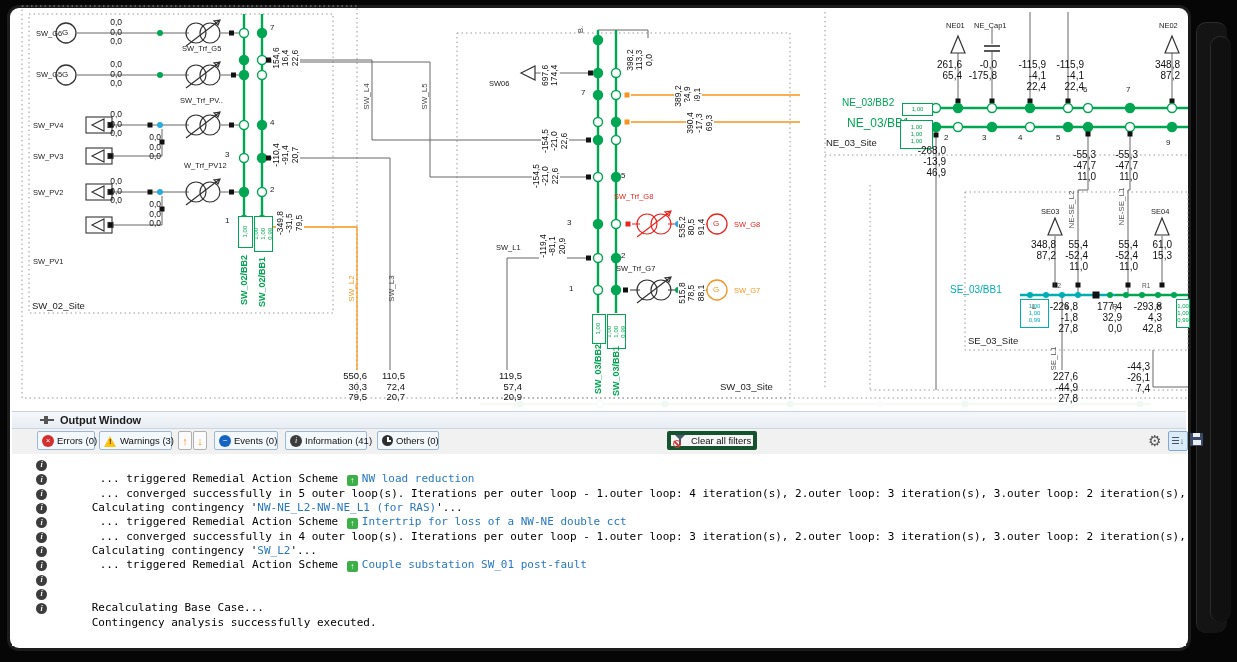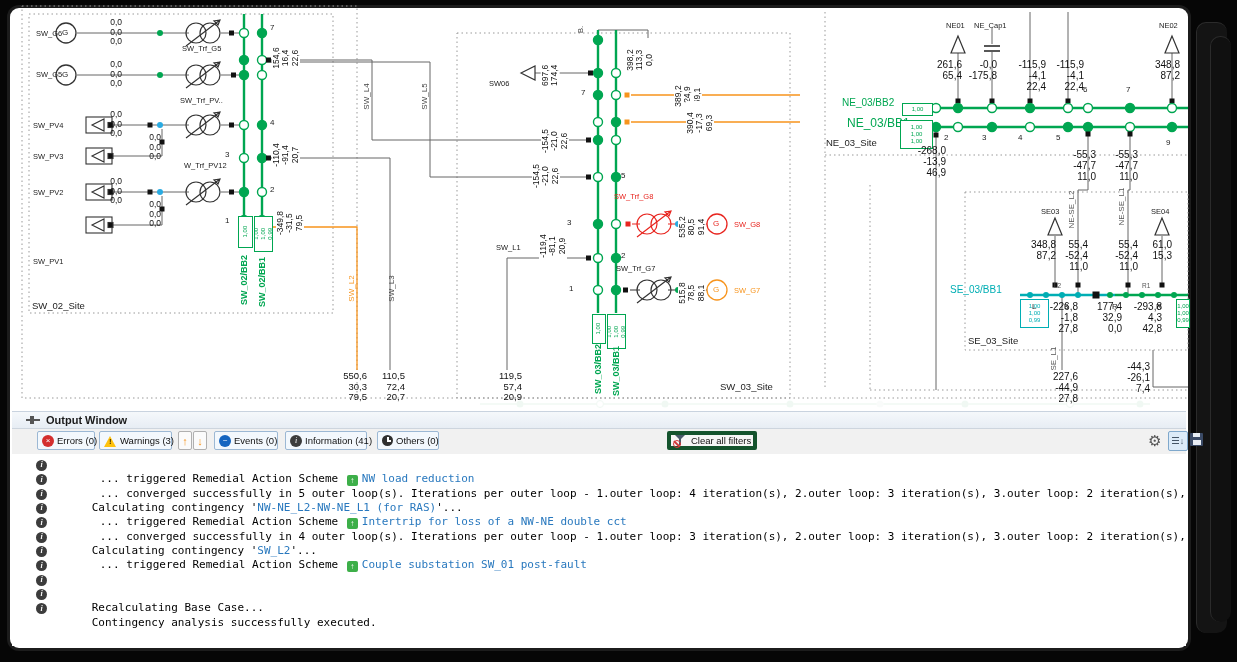--- a/index.html
+++ b/index.html
@@ -28,21 +28,21 @@
   .gry{color:#555!important;}
   .regionlbl{position:absolute;font-size:27px;color:#e8392f;white-space:nowrap;}
   .mbox{position:absolute;border:1px solid #00a651;background:#fff;color:#00a651;overflow:hidden;
         display:flex;align-items:center;justify-content:center;}
   .mbox>span{font-size:6px;line-height:1.2;white-space:pre-line;text-align:center;}
   .rot>span{transform:rotate(-90deg);}
   .mbox.tealb{border-color:#00aeb4;color:#00aeb4;}
   
   .owbar{position:absolute;left:12px;top:411px;width:1174px;height:18px;
          background:linear-gradient(#f5f8fb,#e7edf4);border-top:1px solid #c9d3df;border-bottom:1px solid #cdd5de;
-         display:flex;align-items:center;gap:6px;padding-left:14px;box-sizing:border-box;font-size:11px;font-weight:bold;color:#1a1a1a;}
+         display:flex;align-items:center;gap:6px;padding-left:28px;box-sizing:border-box;font-size:11px;font-weight:bold;color:#1a1a1a;}
   .pin{width:14px;height:8px;position:relative;display:inline-block;}
   .pin::before{content:"";position:absolute;left:0;top:3px;width:14px;height:2px;background:#555;}
   .pin::after{content:"";position:absolute;left:4px;top:0;width:4px;height:8px;background:#555;}
   .toolbar{position:absolute;left:12px;top:429px;width:1174px;height:25px;background:#f1f1f1;border-bottom:1px solid #c8c8c8;}
   .tbtn{position:absolute;top:2px;height:19px;border:1px solid #9cb8d4;background:#f3f8fd;border-radius:2px;
         display:flex;align-items:center;gap:3px;padding:0 4px;font-size:9.5px;color:#111;box-sizing:border-box;white-space:nowrap;cursor:default;}
   .abtn{position:absolute;top:2px;width:14px;height:19px;border:1px solid #b0b0b0;background:#fbfbfb;border-radius:2px;
         display:flex;align-items:center;justify-content:center;font-size:11px;font-weight:bold;color:#f7941d;box-sizing:border-box;}
   .cbtn{position:absolute;top:2px;height:19px;border:4px solid #14532d;background:#f6f6f6;border-radius:2px;
         display:flex;align-items:center;gap:4px;padding:0 2px;font-size:9.5px;box-sizing:border-box;white-space:nowrap;}

